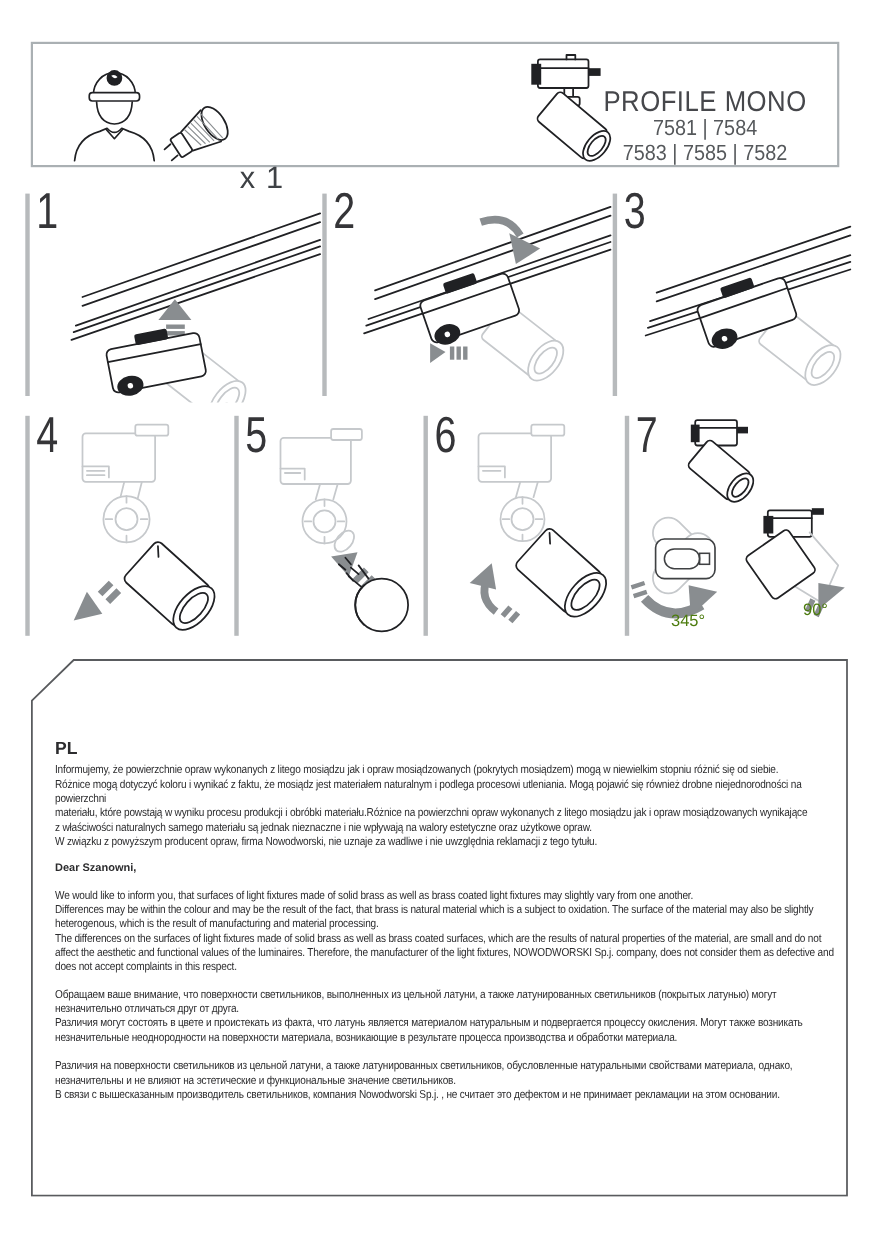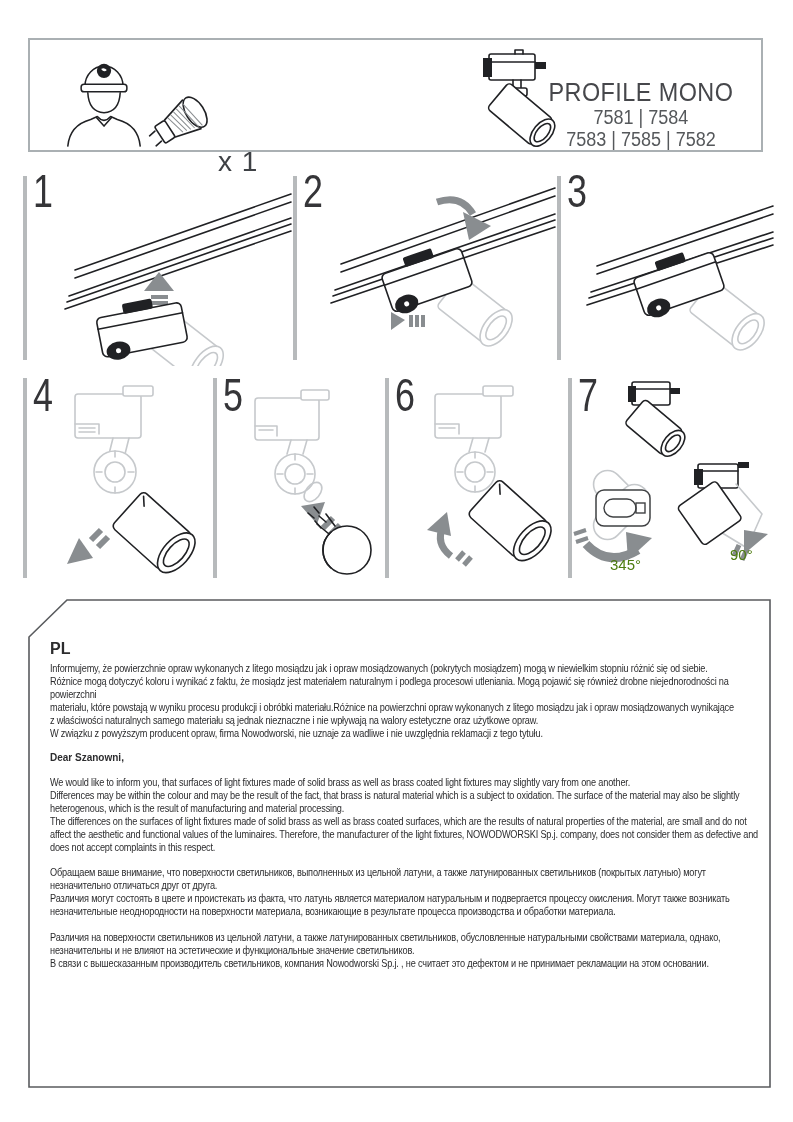--- a/index.html
+++ b/index.html
@@ -31,21 +31,21 @@
   
   .ink{stroke:#202124;fill:none;stroke-width:1.6;stroke-linecap:round;stroke-linejoin:round;}
   .inkf{fill:#202124;stroke:none;}
   .ghost{stroke:#c6c9cc;fill:none;stroke-width:1.6;stroke-linecap:round;stroke-linejoin:round;}
   .arrowf{fill:#898d90;stroke:none;}
   .arrowl{stroke:#898d90;fill:none;stroke-linecap:butt;}
   .wfill{fill:#fff;}
 
   
   .notice-border{position:absolute;left:28px;top:599px;}
-  .notice-text{position:absolute;left:50px;top:599px;width:715px;padding-top:42px;}
+  .notice-text{position:absolute;left:50px;top:599px;width:715px;padding-top:74px;}
   .sec-lang{font-size:16px;font-weight:bold;color:#2c2c2e;line-height:16px;margin:0 0 5px 0;}
   .sec-salut{font-size:10px;font-weight:bold;color:#2c2c2e;line-height:12px;margin:0 0 12px 0;}
   .sec-body{font-size:10.5px;color:#2c2c2e;line-height:13px;letter-spacing:-.2px;
             white-space:pre-line;width:820px;transform:scaleX(.873);transform-origin:0 0;
             margin:0 0 12px 0;}
 </style>
 </head>
 <body>
 
 <div class="page">

